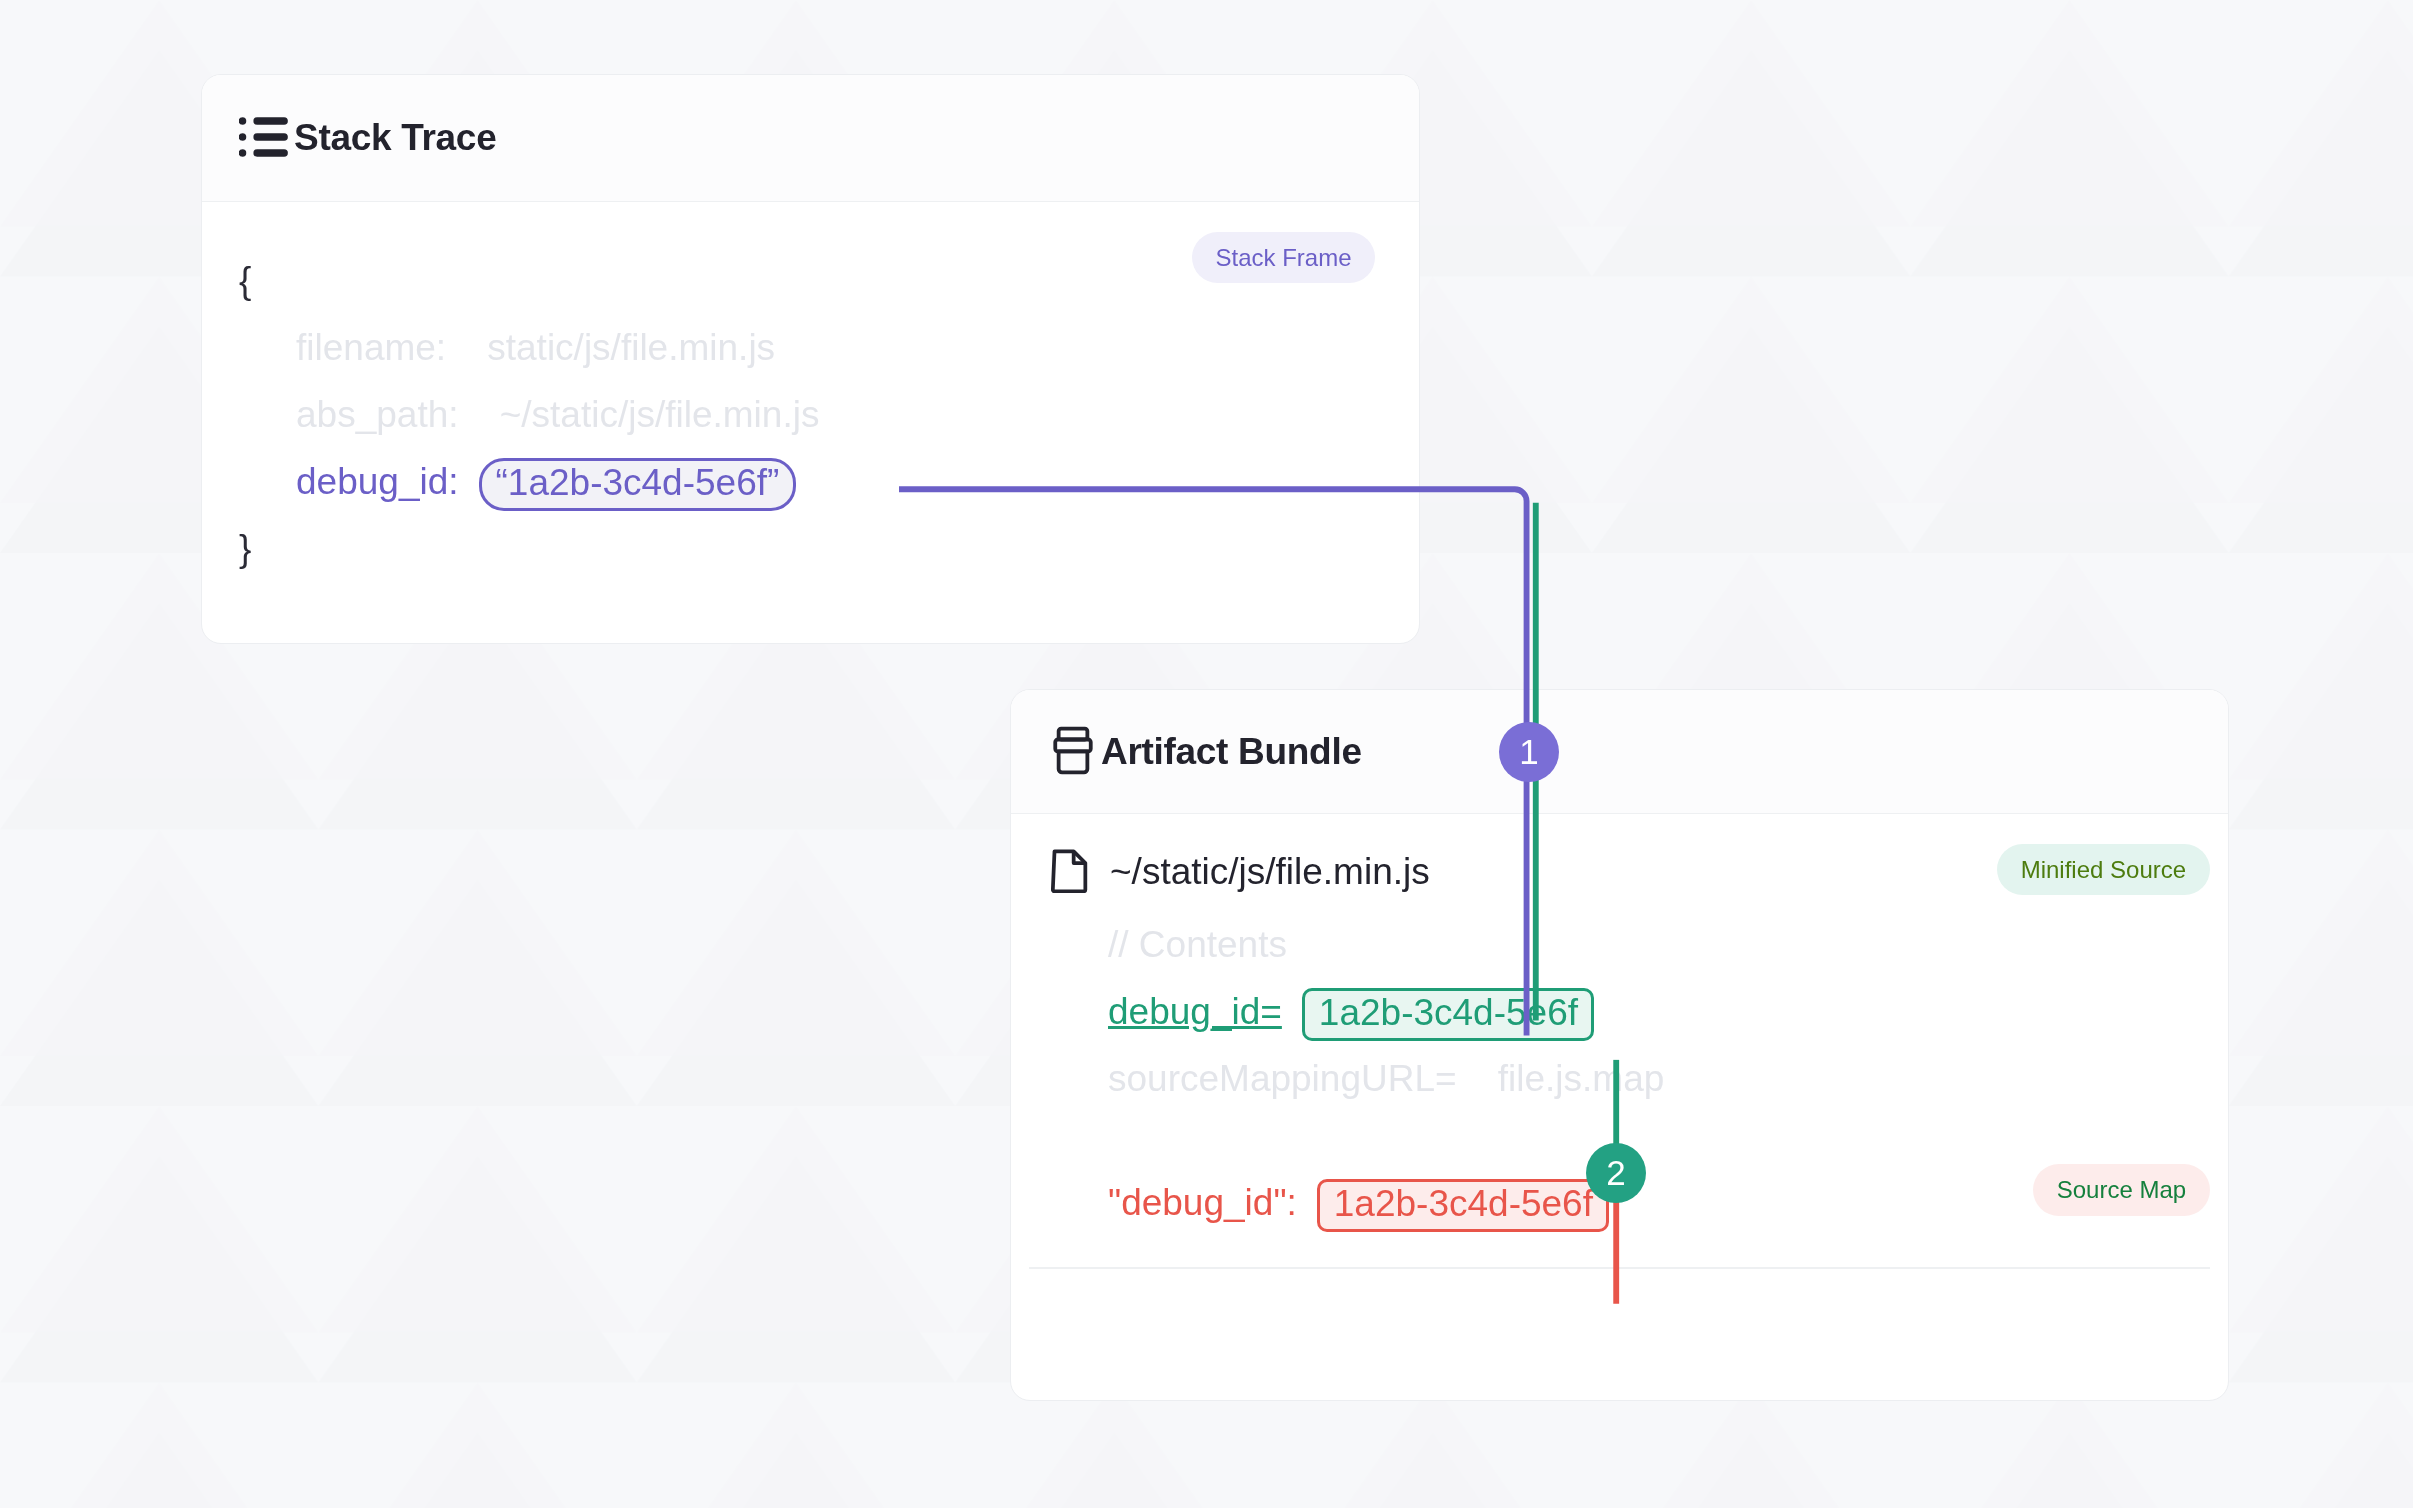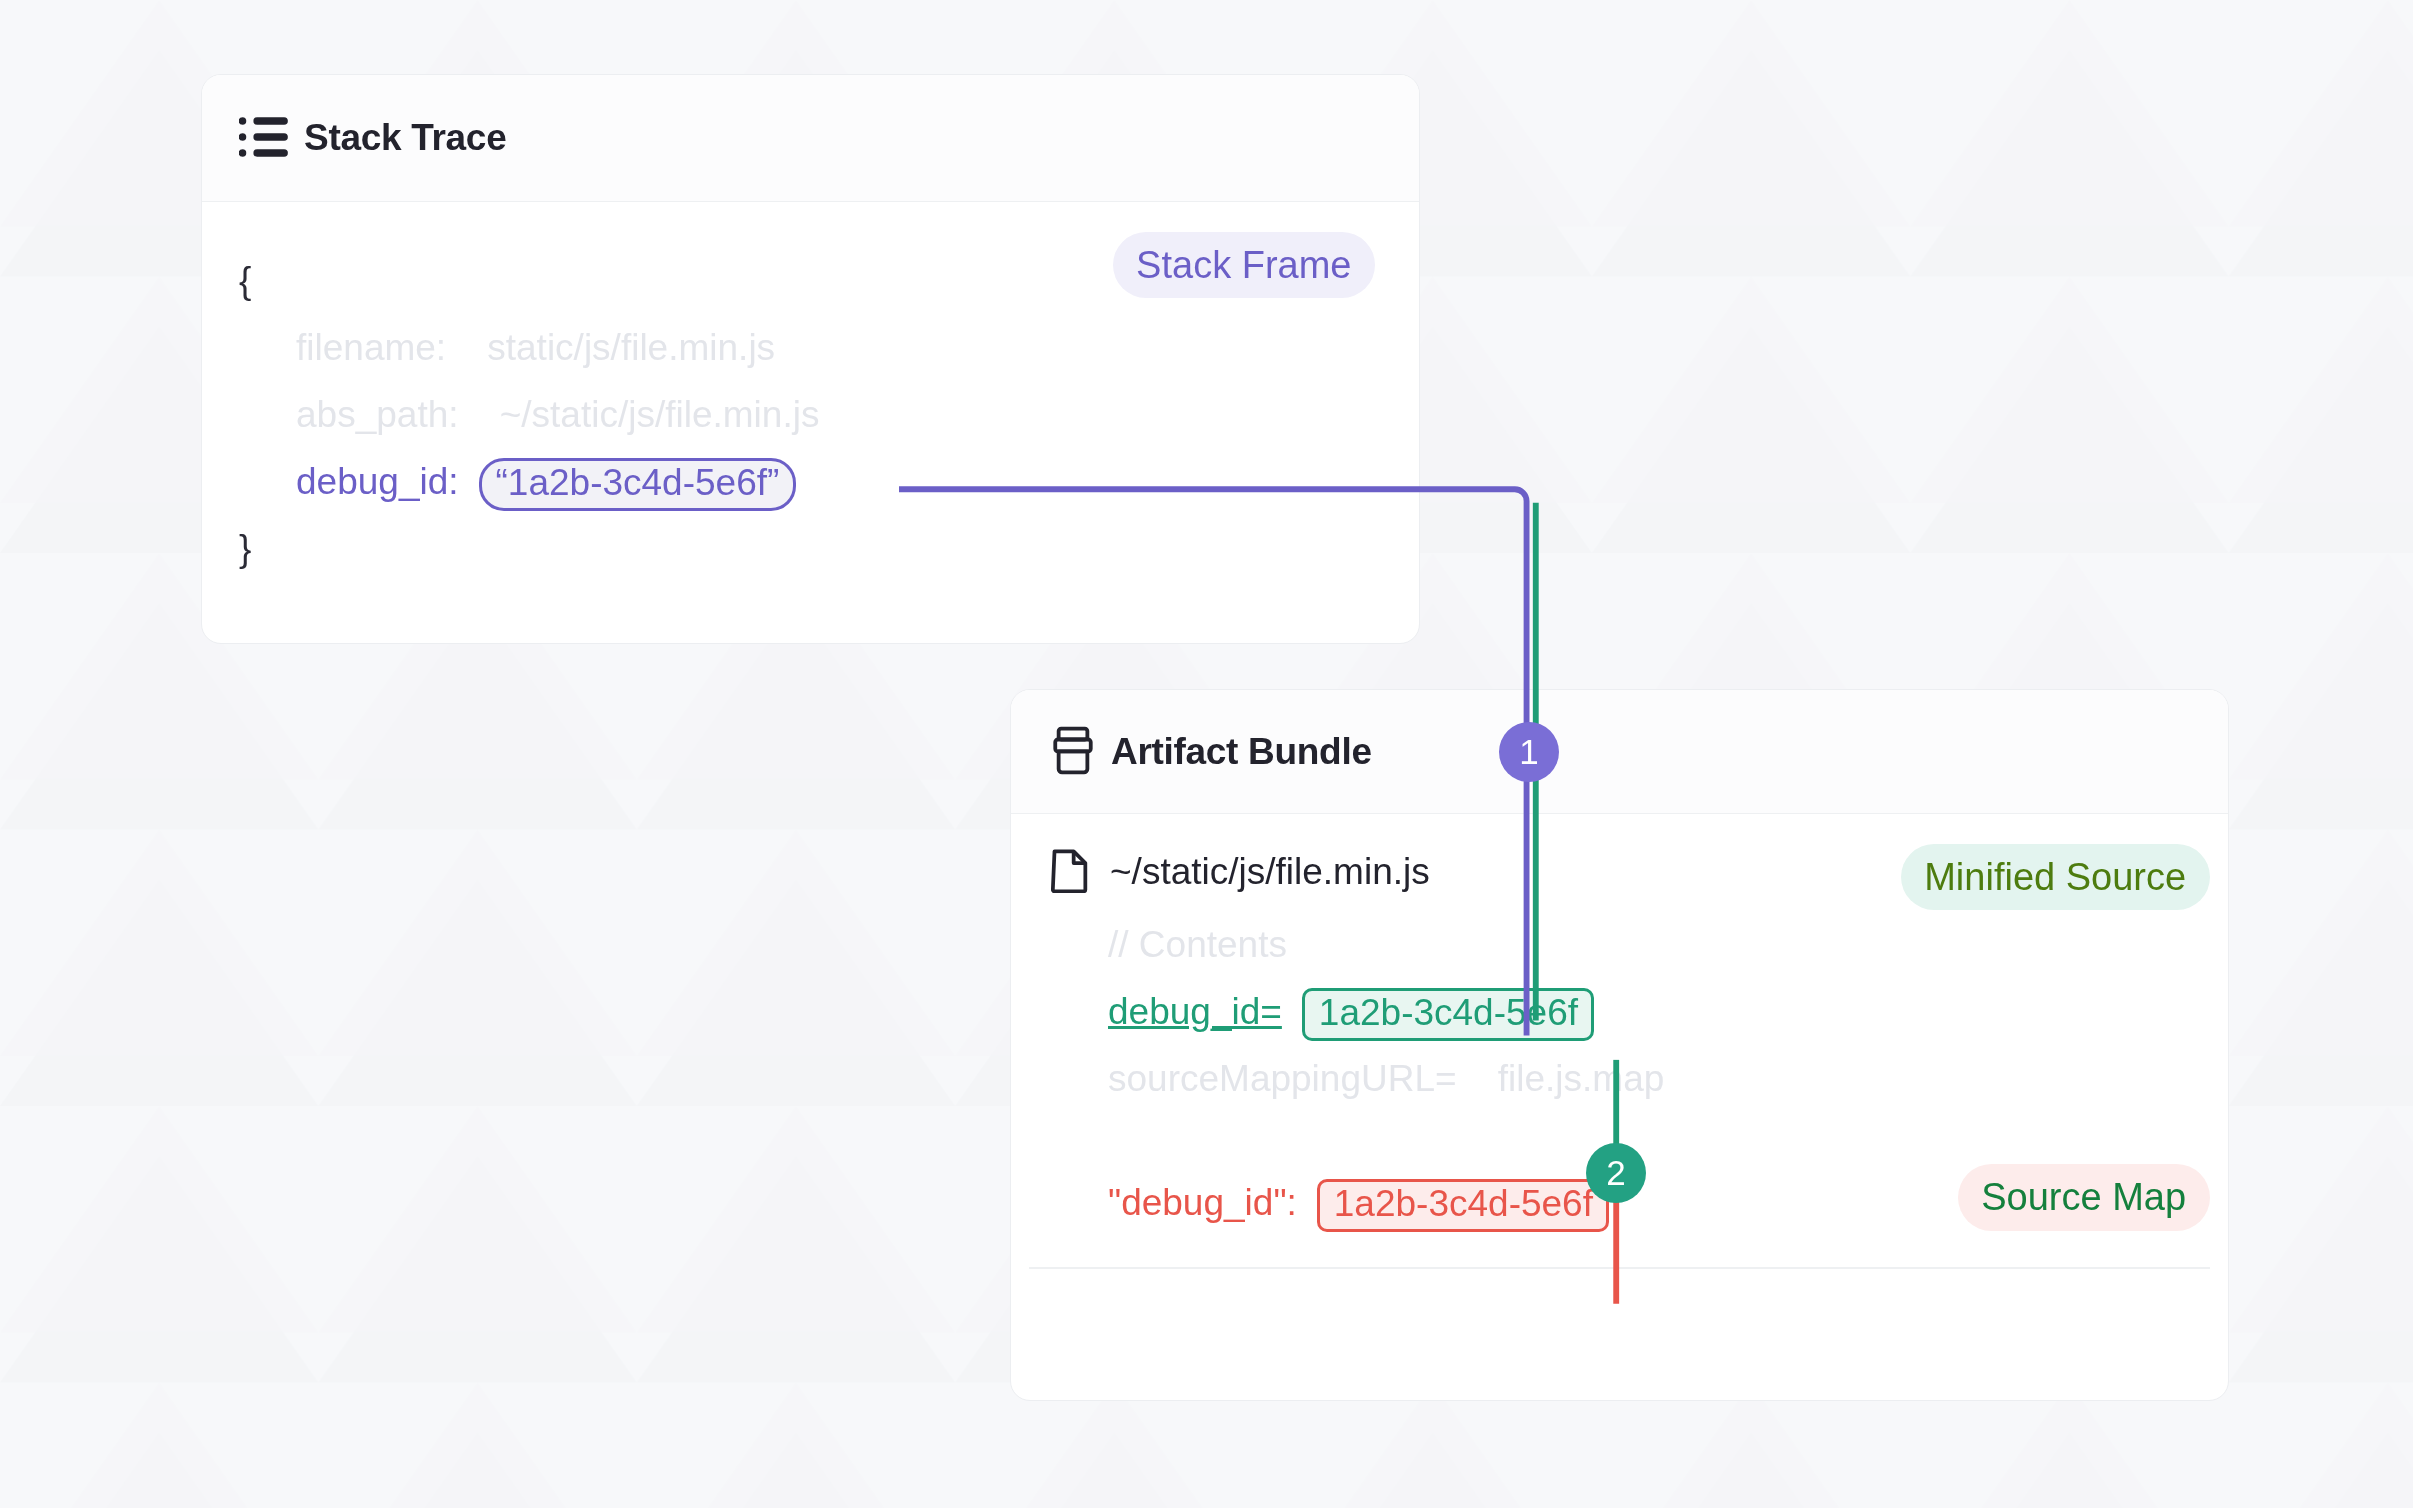--- a/index.html
+++ b/index.html
@@ -34,21 +34,21 @@
     background: #ffffff;
     border: 1.7px solid #eceef1;
     border-radius: 20px;
     z-index: 2;
     overflow: hidden;
   }
 
   .card-header {
     display: flex;
     align-items: center;
-    gap: 16px;
+    gap: 6px;
     border-bottom: 1.7px solid #eef0f2;
     background: #fcfcfd;
   }
 
   .card-title {
     font-size: 37px;
     font-weight: bold;
     color: #23232d;
     letter-spacing: -0.3px;
     white-space: nowrap;
@@ -114,21 +114,21 @@
     color: #e8554a;
   }
 
   
   .pill {
     position: absolute;
     display: flex;
     align-items: center;
     justify-content: center;
     border-radius: 837px;
-    font-size: 38px;
+    font-size: 24px;
     white-space: nowrap;
     padding: 11.7px 23.5px;
   }
   .pill-purple { background: #f0effa; color: #6b5fc7; }
   .pill-green  { background: #e3f4ef; color: #4d7c0f; }
   .pill-red    { background: #fdeceb; color: #15803d; }
 
   
   #artifact-bundle-card {
     left: 1010px;

